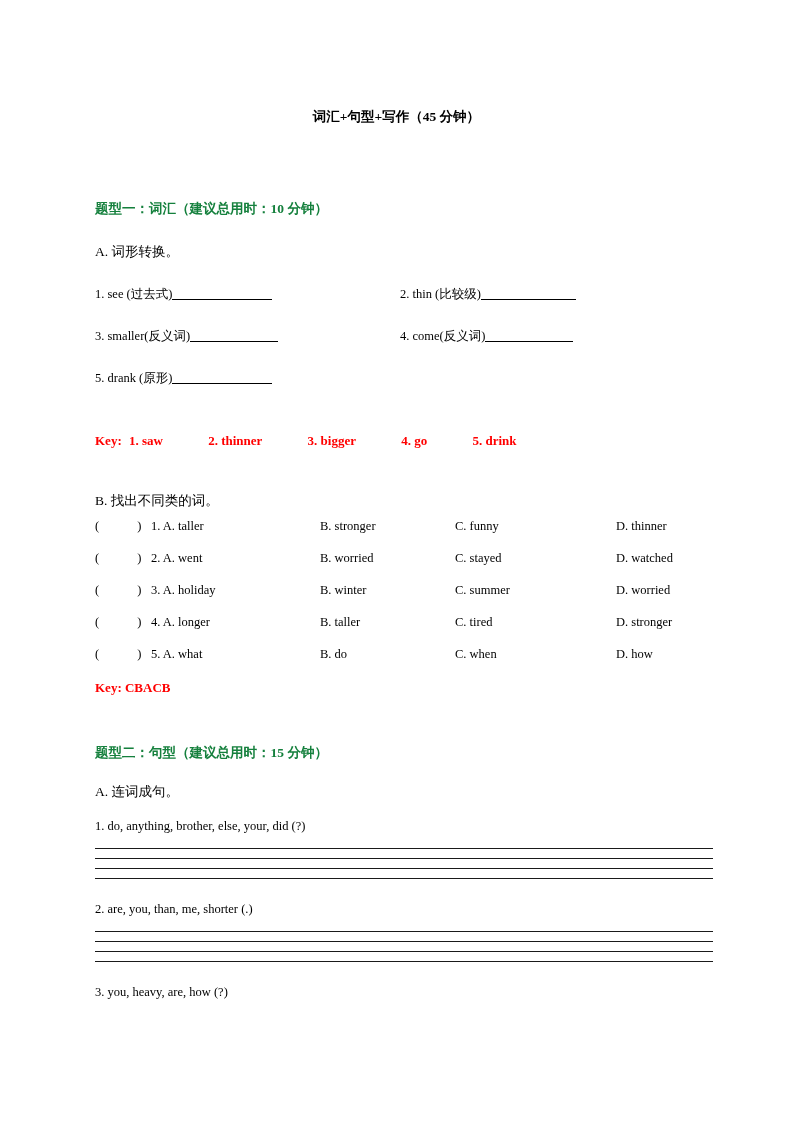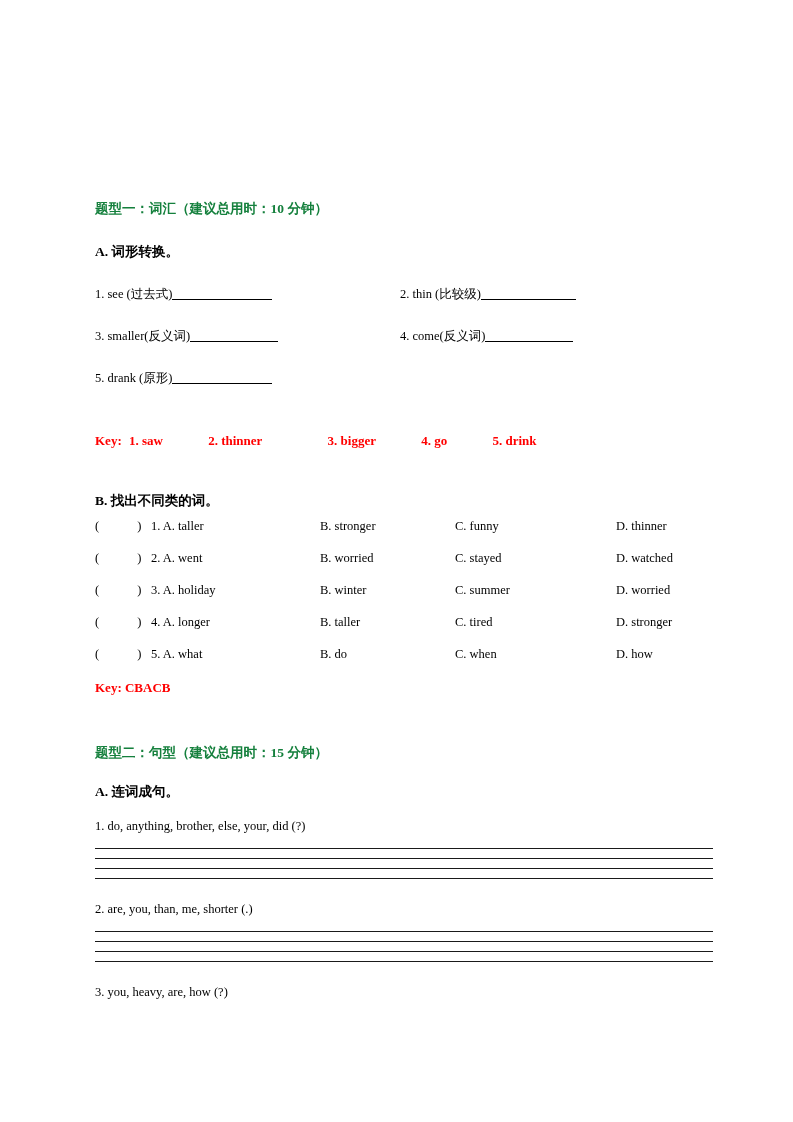--- a/index.html
+++ b/index.html
@@ -53,21 +53,21 @@
   }
 
   .section-header {
     color: #15803d;
     font-weight: bold;
     font-size: 13.5px;
     position: absolute;
     left: 0;
   }
   .sub-header {
-    font-weight: bold;
+    font-weight: normal;
     font-size: 13.5px;
     position: absolute;
     left: 0;
   }
   .line-item {
     position: absolute;
     font-size: 12.5px;
     white-space: nowrap;
   }
   .blank-ul {
@@ -134,20 +134,21 @@
   .answer-lines .rule.g2 { margin-top: 9px; }
   .answer-lines .rule.g3 { margin-top: 9px; }
   .answer-lines .rule.g4 { margin-top: 9px; }
 </style>
 </head>
 <body>
 
 <div class="page">
 
   <div class="title-block">
+    <div class="doc-subtitle">词汇+句型+写作（45 分钟）</div>
   </div>
 
   <div class="content">
 
     <div class="section-header" style="top:200px;">题型一：词汇（建议总用时：10 分钟）</div>
 
     <div class="sub-header" style="top:243px;">A. 词形转换。</div>
 
     <div class="line-item" style="top:286px; left:0;">
       <span>1.</span>
@@ -174,21 +175,21 @@
     <div class="line-item" style="top:370px; left:0;">
       <span>5.</span>
       <span>drank</span>
       <span>(原形)</span><span class="blank-ul" style="width:100px;"></span>
     </div>
 
     <div class="key-line" style="top:409px;">
       <span class="key-label">Key:</span>
       <span class="key-item" style="margin-left:4px;">1. saw</span>
       <span class="key-item" style="margin-left:42px;">2. thinner</span>
-      <span class="key-item" style="margin-left:62px;">3. bigger</span>
+      <span class="key-item" style="margin-left:42px;">3. bigger</span>
       <span class="key-item" style="margin-left:42px;margin-top:24px;">4. go</span>
       <span class="key-item" style="margin-left:42px;">5. drink</span>
     </div>
 
     <div class="sub-header" style="top:481px;margin-top:11px;">B. 找出不同类的词。</div>
 
     <div class="mc-row" style="top:519px;">
       <span class="mc-bracket">
         <span class="paren-open">(</span><span>)</span>
       </span>

